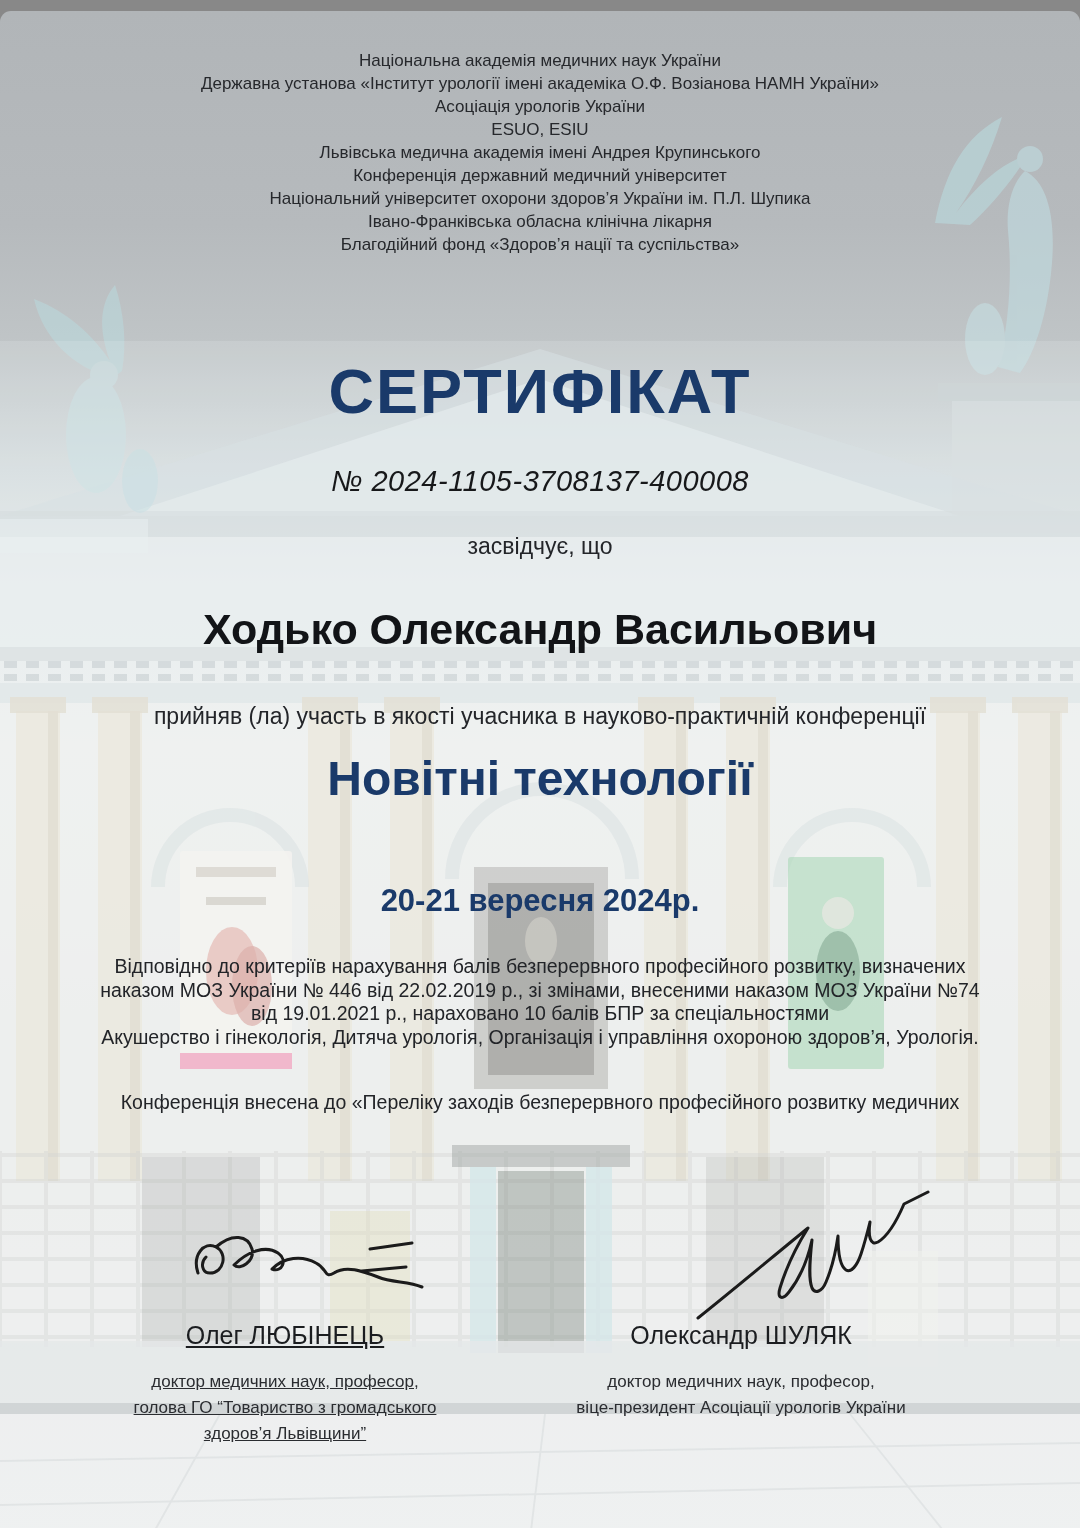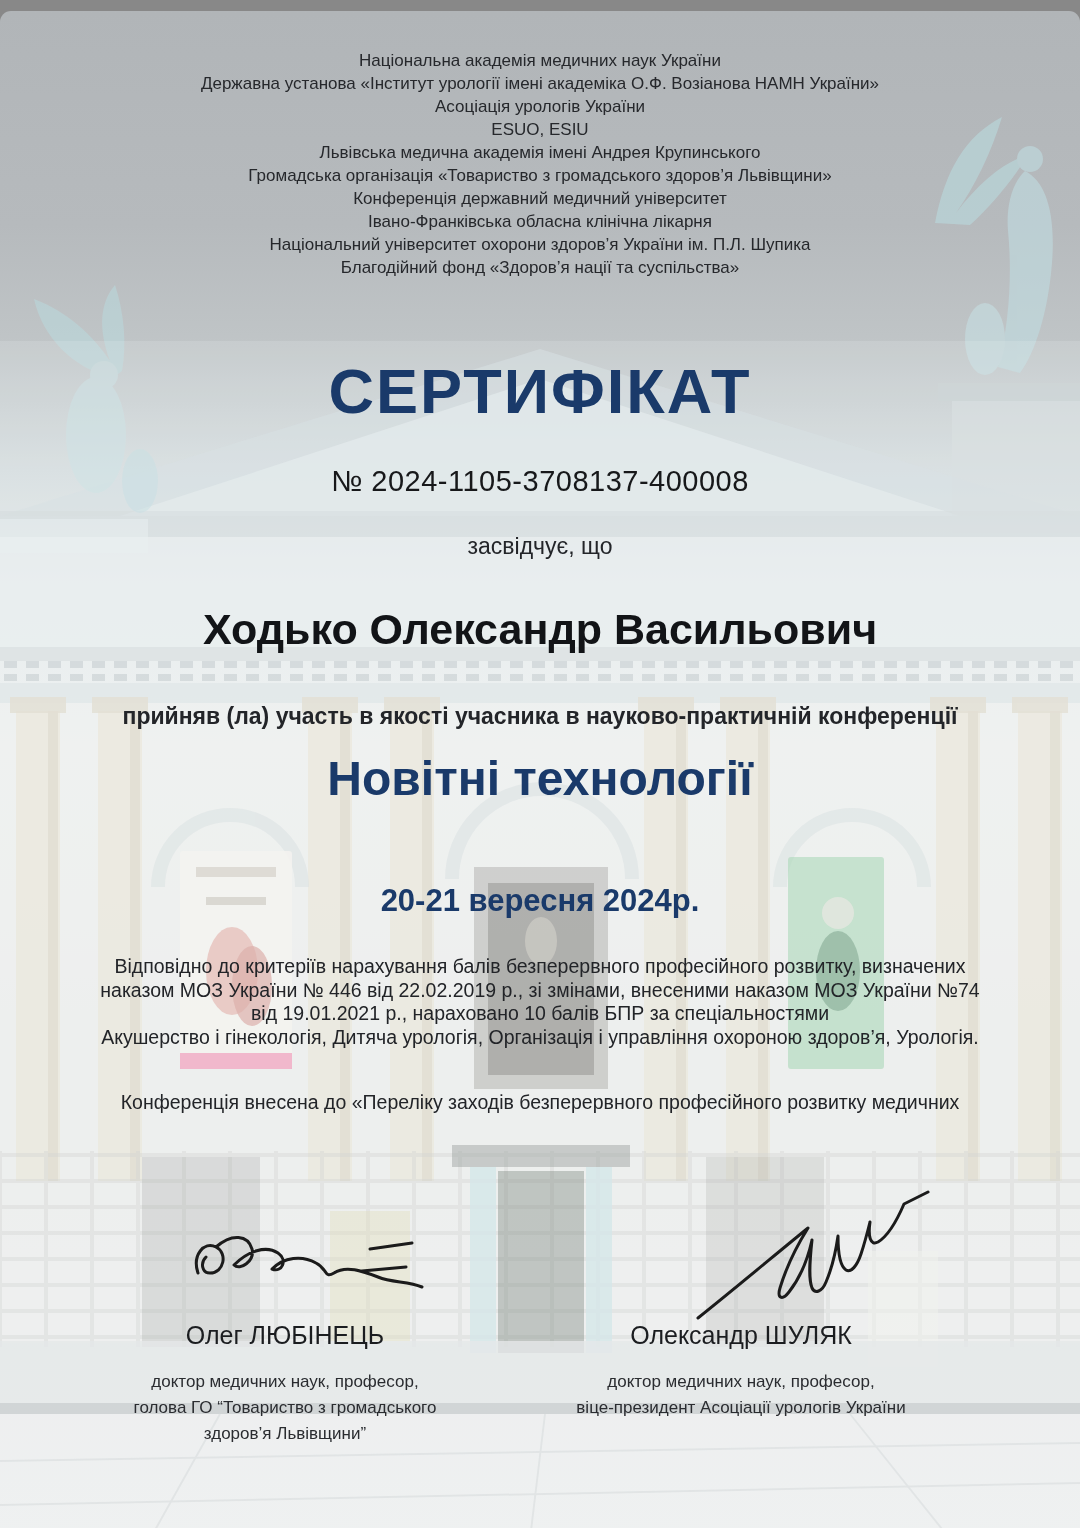--- a/index.html
+++ b/index.html
@@ -28,33 +28,33 @@
   .row { position: absolute; left: 0; width: 100%; text-align: center; }
   .header-block { top: 38px; }
   .header-line { font-size: 17px; line-height: 23px; color: #26282c; }
   .cert-title {
     top: 344px;
     font-size: 63px;
     font-weight: bold;
     letter-spacing: 2px;
     color: #1a3a6a;
   }
-  .cert-number { top: 454px; font-size: 29px; letter-spacing: 0.5px; color: #17181a; }
+  .cert-number { top: 454px; font-size: 29px; letter-spacing: 0.5px; color: #17181a; font-style: italic; }
   .certifies { top: 522px; font-size: 23px; color: #232529; }
   .recipient { top: 594px; font-size: 43px; font-weight: bold; color: #121417; }
-  .participation { top: 692px; font-size: 23px; color: #232529; font-weight: bold; }
+  .participation { top: 692px; font-size: 23px; color: #232529; }
   .conf-title { top: 742px; font-size: 48px; font-weight: bold; line-height: 52px; color: #1a3a6a; }
   .conf-date { top: 872px; font-size: 31px; font-weight: bold; color: #1a3a6a; }
   .paragraph { font-size: 19.5px; line-height: 23.5px; color: #222428; }
   .credits { top: 944px; }
   .registry { top: 1080px; }
   .sig-col { position: absolute; width: 400px; text-align: center; }
   .sig-name { top: 1310px; font-size: 25px; color: #1b1d20; }
   .sig-title { top: 1358px; font-size: 17px; line-height: 26px; color: #2a2c30; }
-  .col-left { left: 85px; }
+  .col-left { left: 85px; text-decoration: underline; }
   .col-right { left: 541px; }
   .sig-svg { position: absolute; }
   .sig-svg path { stroke: #1b1b1b; stroke-width: 3; fill: none; stroke-linecap: round; stroke-linejoin: round; }
 </style>
 </head>
 <body>
 
 <div class="page">
 
   <svg class="bg-svg" width="1080" height="1528" viewBox="0 0 1080 1528" aria-hidden="true">
@@ -179,24 +179,23 @@
 
     <rect x="0" y="330" width="1080" height="1198" fill="#f4f6f6" opacity="0.16"></rect>
   </svg>
 
   <div class="row header-block">
     <div class="header-line">Національна академія медичних наук України</div>
     <div class="header-line">Державна установа «Інститут урології імені академіка О.Ф. Возіанова НАМН України»</div>
     <div class="header-line">Асоціація урологів України</div>
     <div class="header-line">ESUO, ESIU</div>
     <div class="header-line">Львівська медична академія імені Андрея Крупинського</div>
-    <div class="header-line">Громадська організація «Товариство з громадського здоров’я Львівщини»</div>
     <div class="header-line">Конференція державний медичний університет</div>
+    <div class="header-line">Національний університет охорони здоров’я України ім. П.Л. Шупика</div>
     <div class="header-line">Івано-Франківська обласна клінічна лікарня</div>
-    <div class="header-line">Національний університет охорони здоров’я України ім. П.Л. Шупика</div>
     <div class="header-line">Благодійний фонд «Здоров’я нації та суспільства»</div>
   </div>
 
   <div class="row cert-title">СЕРТИФІКАТ</div>
 
   <div class="row cert-number">№ 2024-1105-3708137-400008</div>
 
   <div class="row certifies">засвідчує, що</div>
 
   <div class="row recipient">Ходько Олександр Васильович</div>

